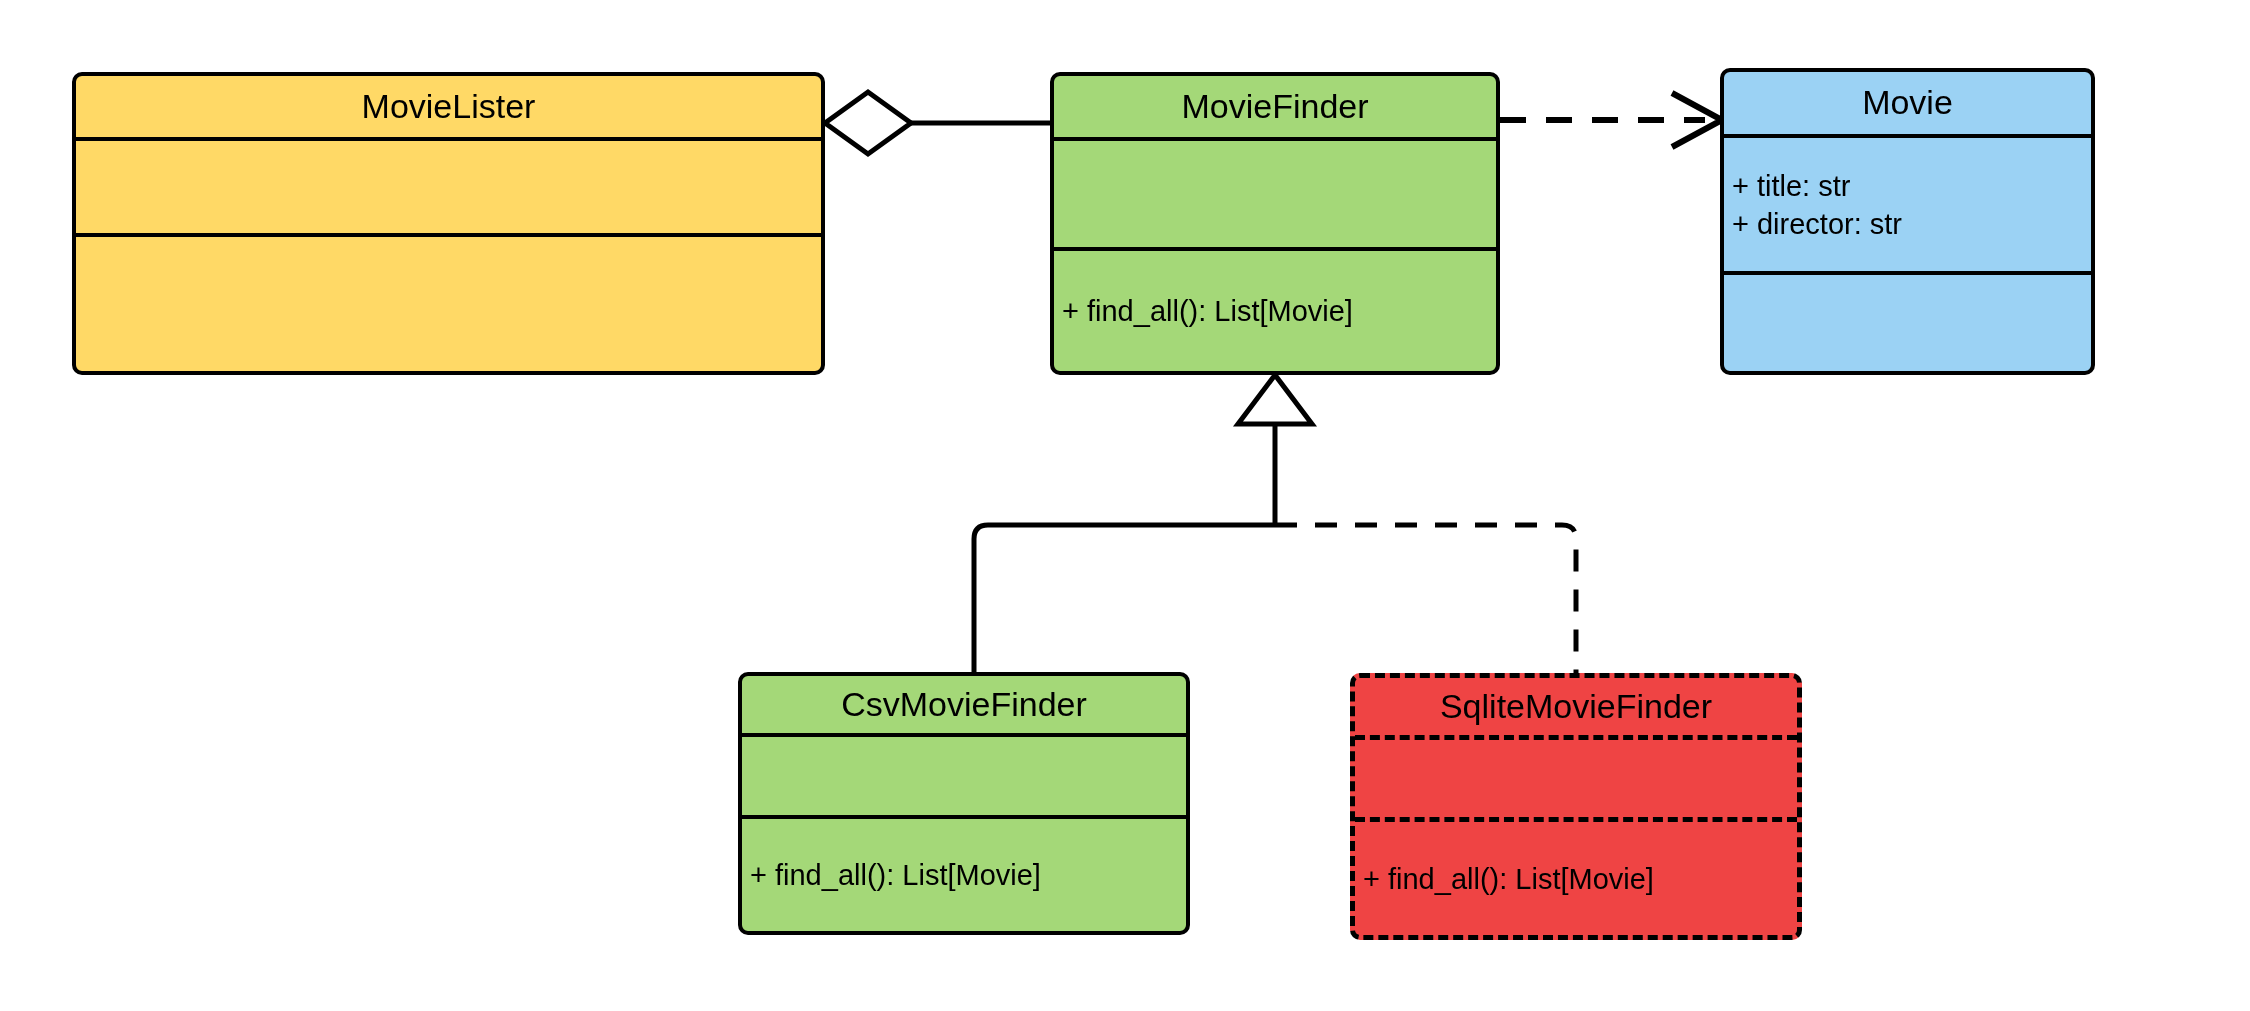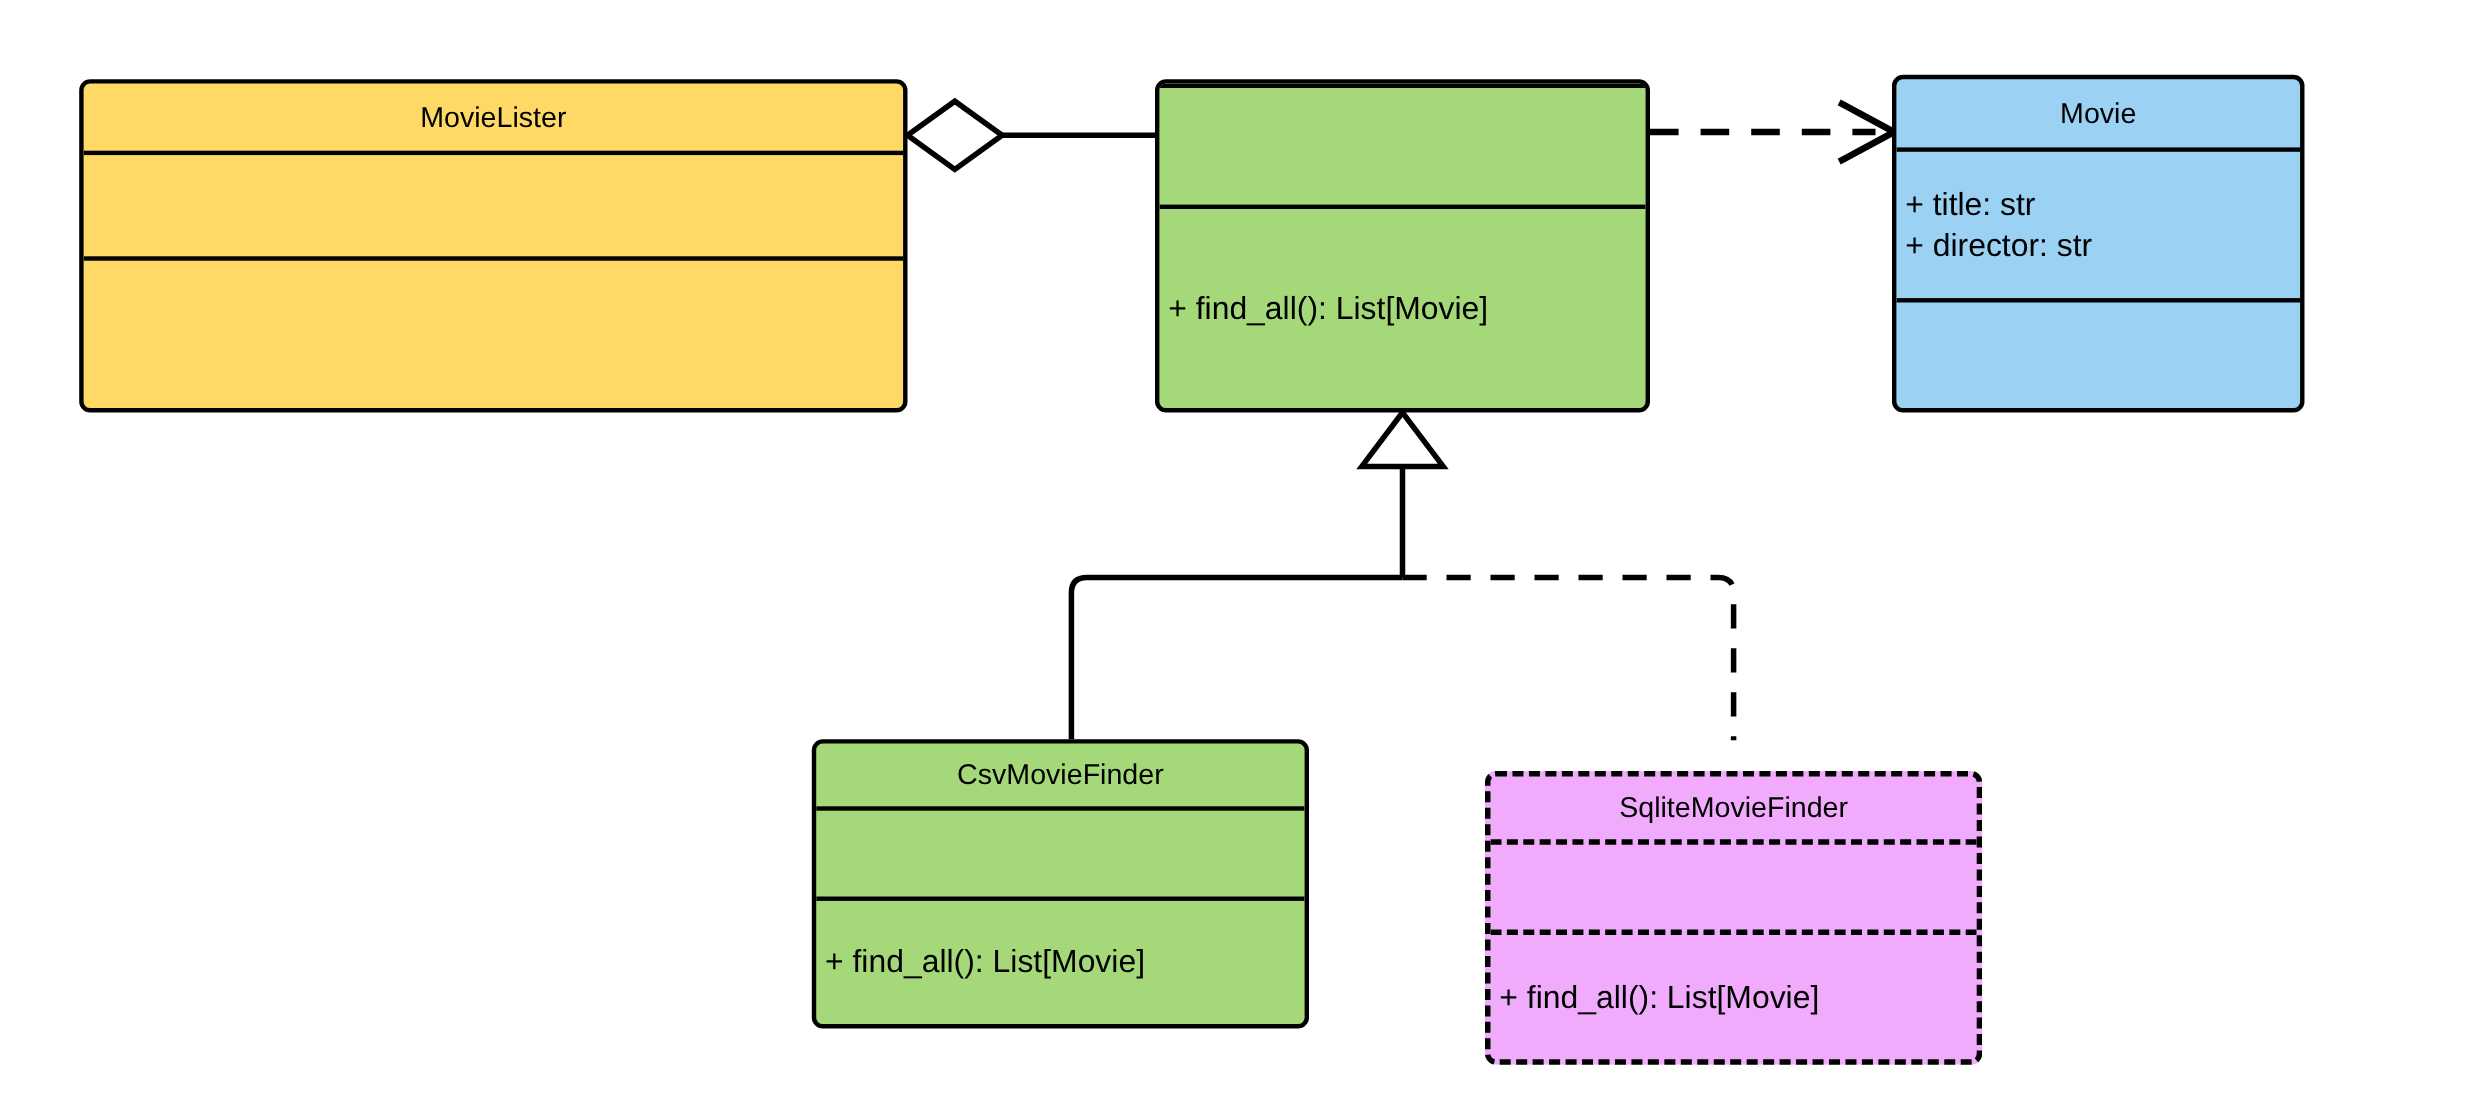--- a/index.html
+++ b/index.html
@@ -50,21 +50,21 @@
     align-items: center;
     justify-content: center;
   }
   .compartment.divided {
     border-top: 4px solid #000000;
   }
   .uml-class.dashed .compartment.divided {
     border-top: 5px dashed #000000;
   }
   .class-title {
-    font-size: 26px;
+    font-size: 34px;
     color: #000000;
     line-height: 1.1;
     text-align: left;
     white-space: nowrap;
   }
   .member-line {
     font-size: 29px;
     color: #000000;
     line-height: 1.28;
     white-space: nowrap;
@@ -135,20 +135,23 @@
   <div class="uml-class" id="class-movielister" style="background:#ffd966;">
     <div class="compartment name-comp">
       <div class="class-title">MovieLister</div>
     </div>
     <div class="compartment divided attrs-comp"></div>
     <div class="compartment divided methods-comp members-comp">
     </div>
   </div>
 
   <div class="uml-class" id="class-moviefinder" style="background:#a4d878;">
+    <div class="compartment name-comp">
+      <div class="class-title">MovieFinder</div>
+    </div>
     <div class="compartment divided attrs-comp"></div>
     <div class="compartment divided methods-comp members-comp">
       <div class="member-line">+ find_all(): List[Movie]</div>
     </div>
   </div>
 
   <div class="uml-class" id="class-movie" style="background:#9bd2f4;">
     <div class="compartment name-comp">
       <div class="class-title">Movie</div>
     </div>
@@ -162,21 +165,21 @@
   <div class="uml-class" id="class-csvmoviefinder" style="background:#a4d878;">
     <div class="compartment name-comp">
       <div class="class-title">CsvMovieFinder</div>
     </div>
     <div class="compartment divided attrs-comp"></div>
     <div class="compartment divided methods-comp members-comp">
       <div class="member-line">+ find_all(): List[Movie]</div>
     </div>
   </div>
 
-  <div class="uml-class dashed" id="class-sqlitemoviefinder" style="background:#f0abfc;margin-top:28px;">
+  <div class="uml-class dashed" id="class-sqlitemoviefinder" style="background:#ef4444;">
     <div class="compartment name-comp">
       <div class="class-title">SqliteMovieFinder</div>
     </div>
     <div class="compartment divided attrs-comp"></div>
     <div class="compartment divided methods-comp members-comp">
       <div class="member-line">+ find_all(): List[Movie]</div>
     </div>
   </div>
 
 </div>

